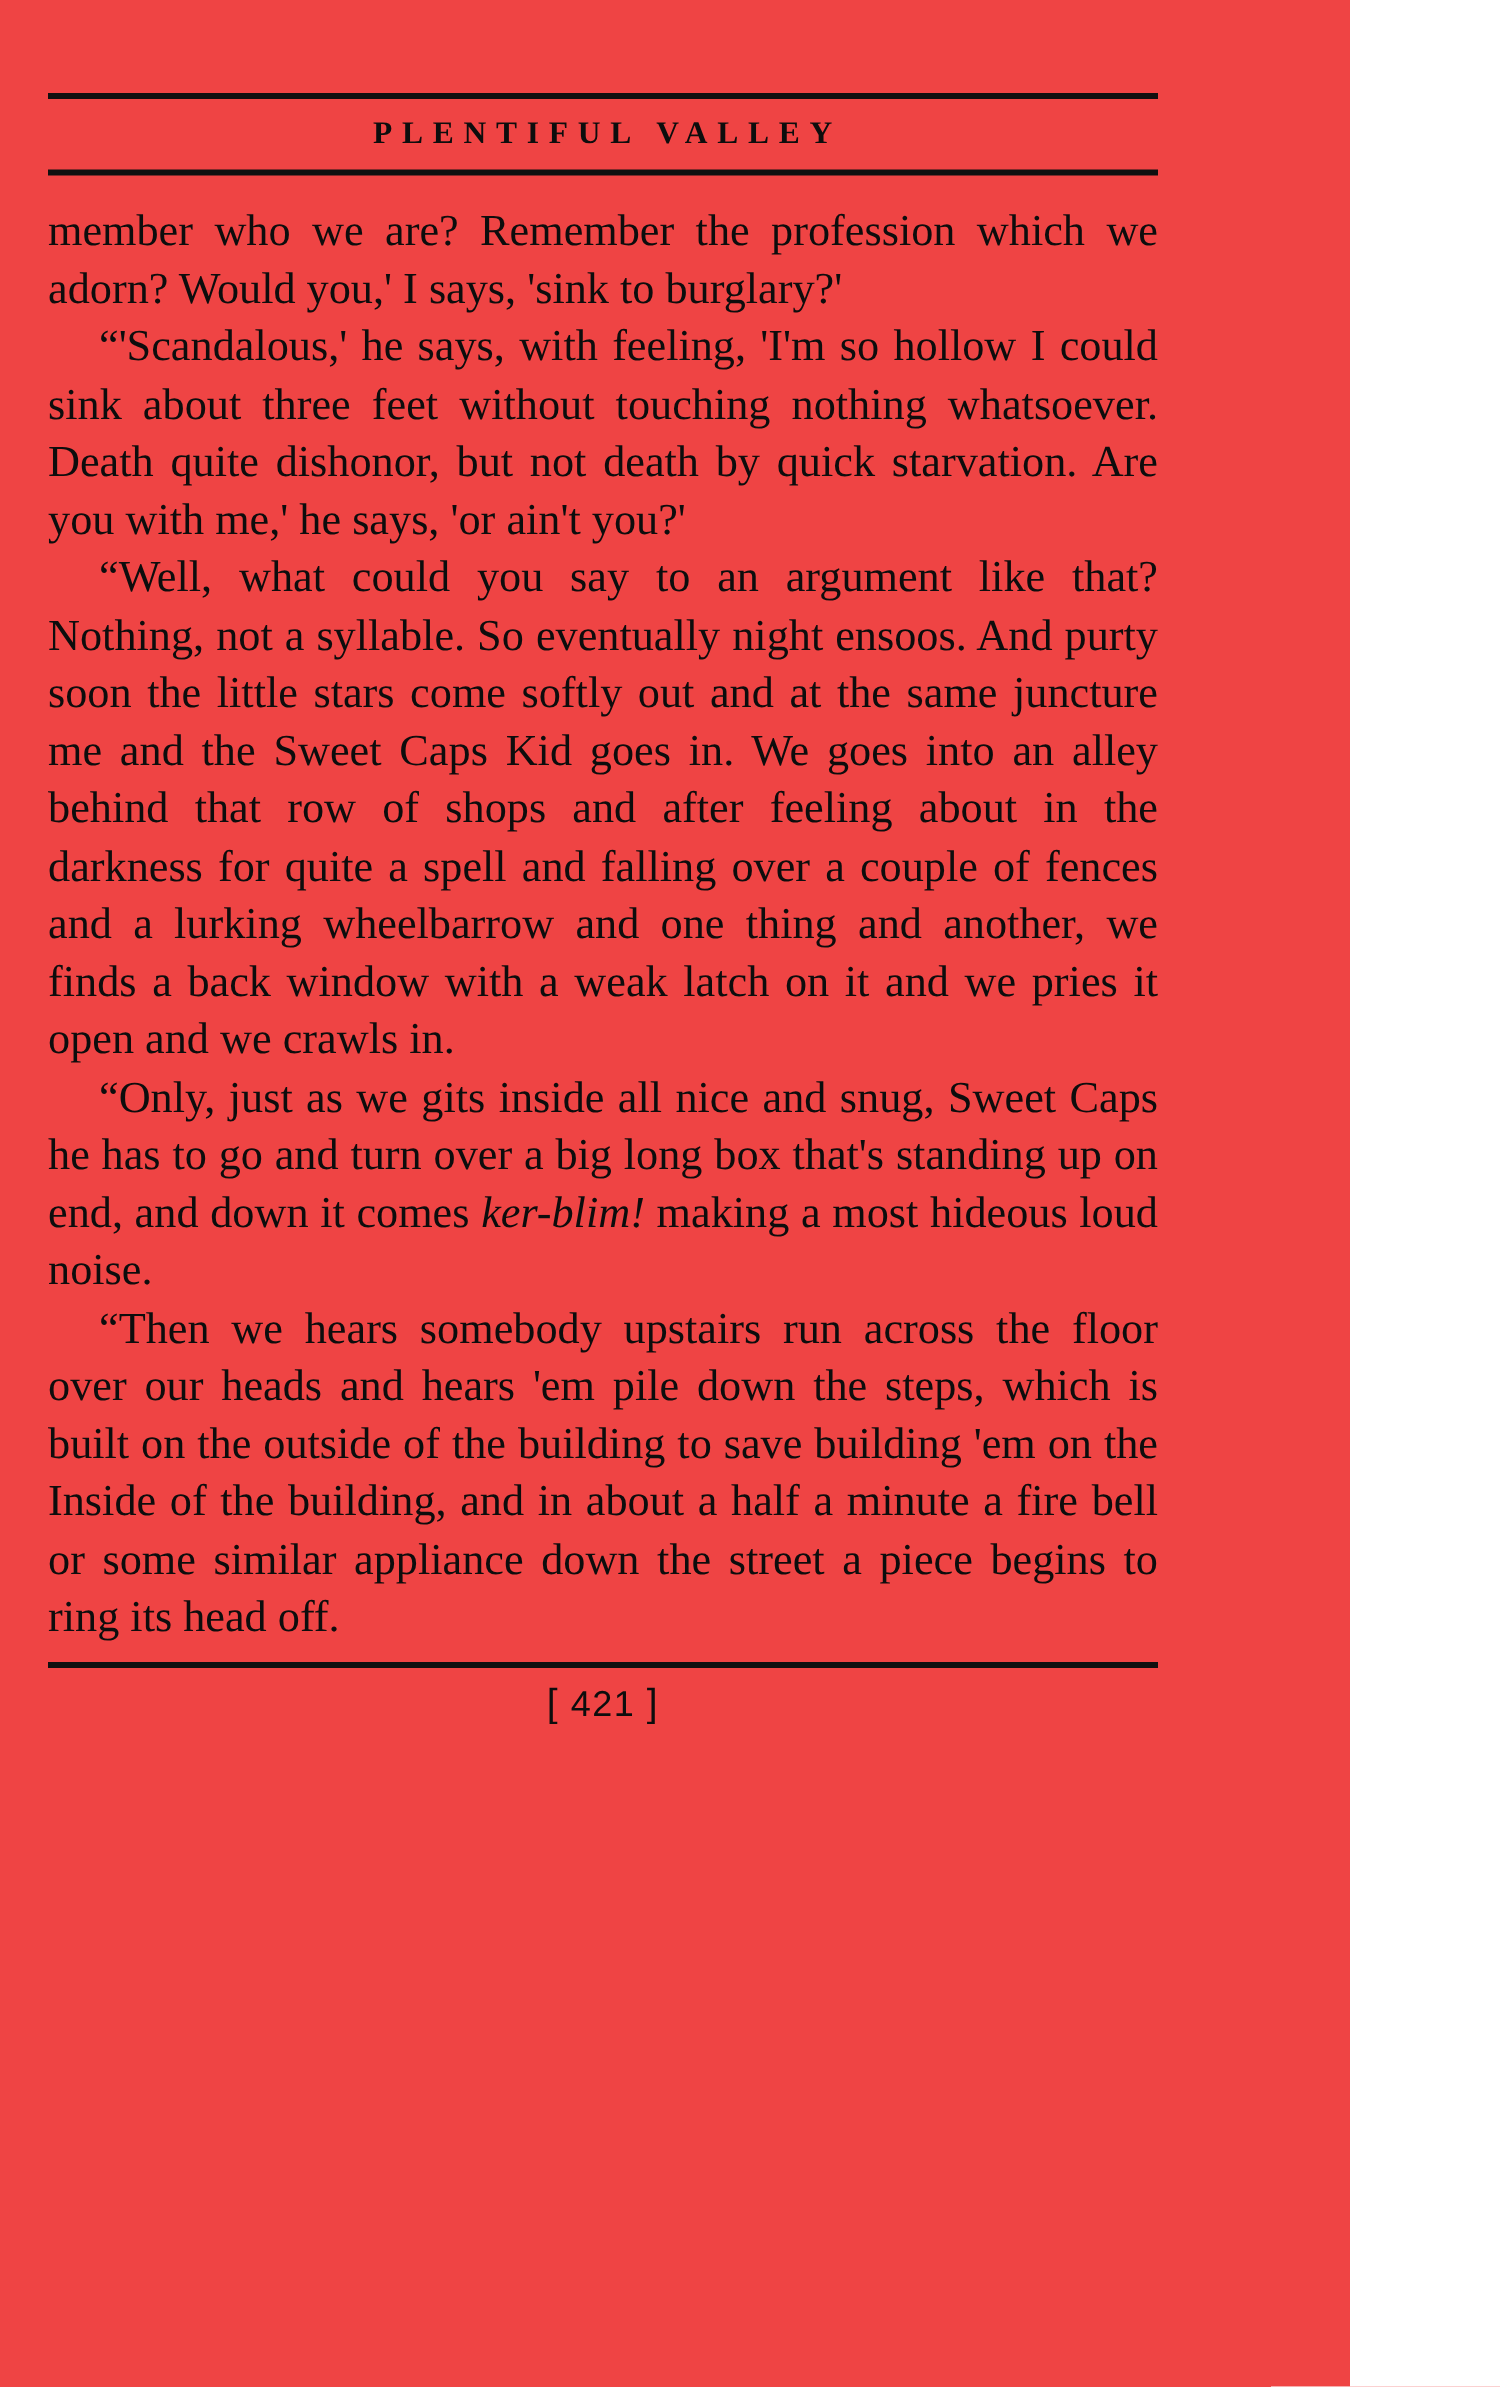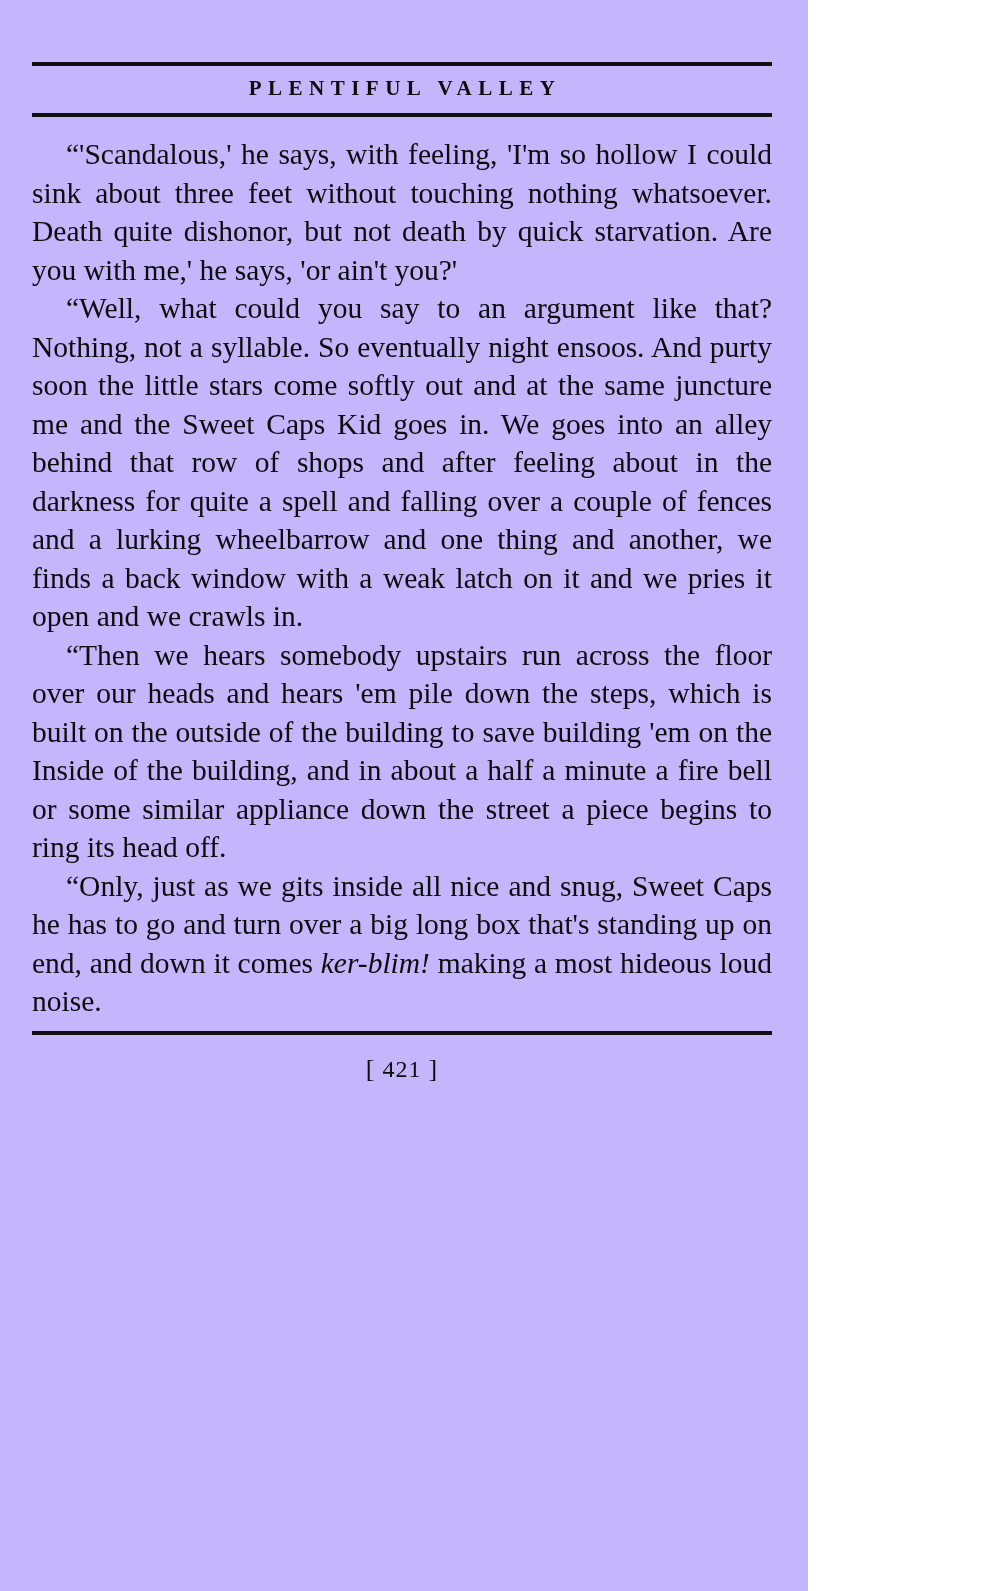--- a/index.html
+++ b/index.html
@@ -11,23 +11,23 @@
     width: 1000px;
     height: 1591px;
     font-family: "Liberation Serif", serif;
     color: #0d0d0d;
     position: relative;
     overflow: hidden;
   }
   .page {
     position: absolute;
     left: 0; top: 0;
-    width: 808px;
+    width: 900px;
     height: 1591px;
-    background: #c4b5fd;
+    background: #ef4444;
   }
   .content {
     position: absolute;
     left: 32px;
     top: 62px;
     width: 740px;
   }
   .rule-top {
     height: 4px;
     background: #101010;
@@ -70,44 +70,45 @@
   .rule-bottom {
     height: 4px;
     background: #101010;
     width: 740px;
     margin-top: 10px;
   }
   .folio {
     text-align: center;
     font-size: 24px;
     letter-spacing: 1px;
-    padding-top: 19px;
-    font-family: Liberation Serif, serif;
+    padding-top: 8px;
+    font-family: Liberation Sans, sans-serif;
   }
   .folio .bracket {
     font-size: 26px;
   }
 </style>
 </head>
 <body>
 
 <div class="page">
   <div class="content">
 
     <div class="rule-top"></div>
 
     <div class="running-head">PLENTIFUL VALLEY</div>
 
     <div class="rule-under-header"></div>
 
     <div class="body-text">
+      <p class="no-indent">member who we are?  Remember the profession which we adorn?  Would you,' I says, 'sink to burglary?'</p>
       <p>“'Scandalous,' he says, with feeling, 'I'm so hollow I could sink about three feet without touching nothing whatsoever.  Death quite dishonor, but not death by quick starvation.  Are you with me,' he says, 'or ain't you?'</p>
       <p>“Well, what could you say to an argument like that?  Nothing, not a syllable.  So eventually night ensoos.  And purty soon the little stars come softly out and at the same juncture me and the Sweet Caps Kid goes in.  We goes into an alley behind that row of shops and after feeling about in the darkness for quite a spell and falling over a couple of fences and a lurking wheelbarrow and one thing and another, we finds a back window with a weak latch on it and we pries it open and we crawls in.</p>
+      <p><span>“Only, just as we gits inside all nice and snug, Sweet Caps he has to go and turn over a big long box that's standing up on end, and down it comes </span><i>ker-blim!</i><span> making a most hideous loud noise.</span></p>
       <p>“Then we hears somebody upstairs run across the floor over our heads and hears 'em pile down the steps, which is built on the outside of the building to save building 'em on the Inside of the building, and in about a half a minute a fire bell or some similar appliance down the street a piece begins to ring its head off.</p>
-      <p><span>“Only, just as we gits inside all nice and snug, Sweet Caps he has to go and turn over a big long box that's standing up on end, and down it comes </span><i>ker-blim!</i><span> making a most hideous loud noise.</span></p>
     </div>
 
     <div class="rule-bottom"></div>
 
     <div class="folio">
       <span class="bracket">[</span>
       <span>421</span>
       <span class="bracket">]</span>
     </div>
 

